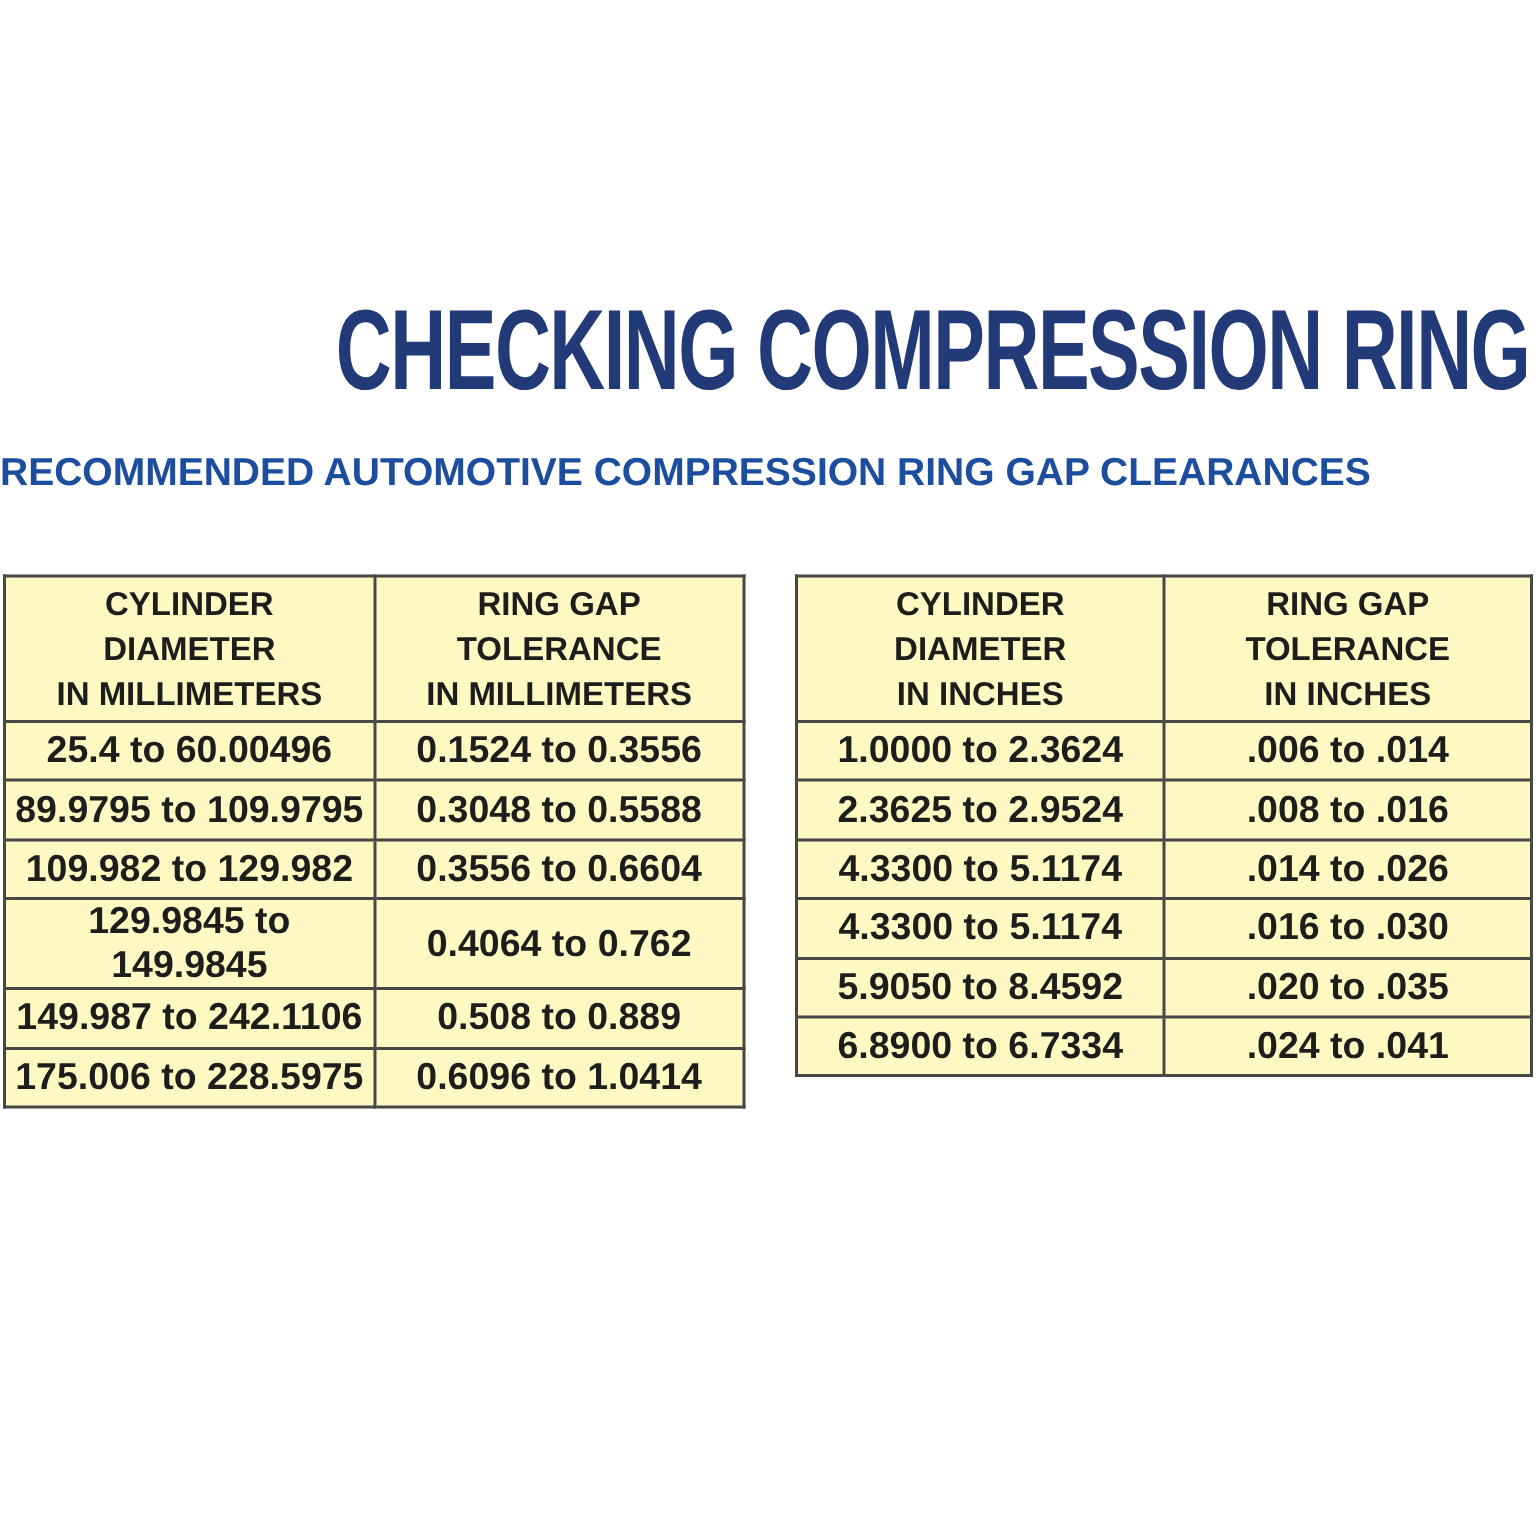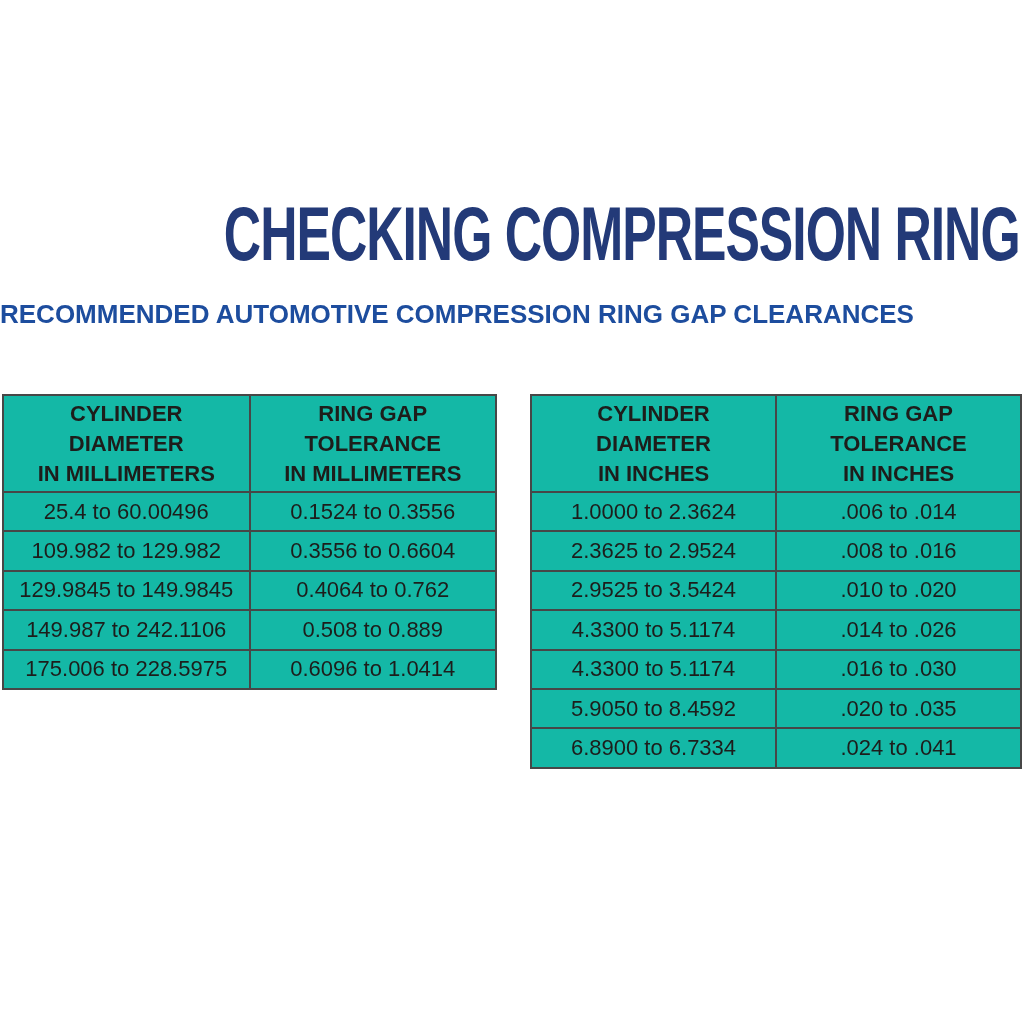--- a/index.html
+++ b/index.html
@@ -51,46 +51,46 @@
 
   
   .tables-wrap {
     position: absolute;
     top: 383px;
     left: 0;
     width: 1024px;
   }
   table.gap-table {
     position: absolute;
-    top: 11px;
+    top: 0;
     border-collapse: collapse;
     table-layout: fixed;
-    background: #14b8a6;
+    background: #fef9c3;
   }
   table.gap-table.metric { left: 2px;   width: 495px; }
   table.gap-table.inches { left: 530px; width: 492px; }
 
   .gap-table th, .gap-table td {
     border: 2px solid #474747;
     text-align: center;
     vertical-align: middle;
     color: #1d1d1b;
     padding: 0;
     width: 50%;
   }
   .gap-table th {
     height: 95px;
     font-size: 22px;
     font-weight: 700;
     line-height: 30px;
   }
   .gap-table td {
     height: 37.4px;
-    font-size: 22px;
-    font-weight: 400;
+    font-size: 25px;
+    font-weight: 700;
     margin-left: 12px;
   }
 </style>
 </head>
 <body>
 
 <div class="page-title">
   <span class="squeeze">CHECKING COMPRESSION RING GAPS</span>
 </div>
 
@@ -110,20 +110,24 @@
           <div>RING GAP</div>
           <div>TOLERANCE</div>
           <div>IN MILLIMETERS</div>
         </th>
       </tr>
     </thead>
     <tbody>
       <tr>
         <td>25.4 to 60.00496</td>
         <td>0.1524 to 0.3556</td>
+      </tr>
+      <tr>
+        <td>89.9795 to 109.9795</td>
+        <td>0.3048 to 0.5588</td>
       </tr>
       <tr>
         <td>109.982 to 129.982</td>
         <td>0.3556 to 0.6604</td>
       </tr>
       <tr>
         <td>129.9845 to 149.9845</td>
         <td>0.4064 to 0.762</td>
       </tr>
       <tr>
@@ -155,24 +159,20 @@
     <tbody>
       <tr>
         <td>1.0000 to 2.3624</td>
         <td>.006 to .014</td>
       </tr>
       <tr>
         <td>2.3625 to 2.9524</td>
         <td>.008 to .016</td>
       </tr>
       <tr>
-        <td>2.9525 to 3.5424</td>
-        <td>.010 to .020</td>
-      </tr>
-      <tr>
         <td>4.3300 to 5.1174</td>
         <td>.014 to .026</td>
       </tr>
       <tr>
         <td>4.3300 to 5.1174</td>
         <td>.016 to .030</td>
       </tr>
       <tr>
         <td>5.9050 to 8.4592</td>
         <td>.020 to .035</td>

